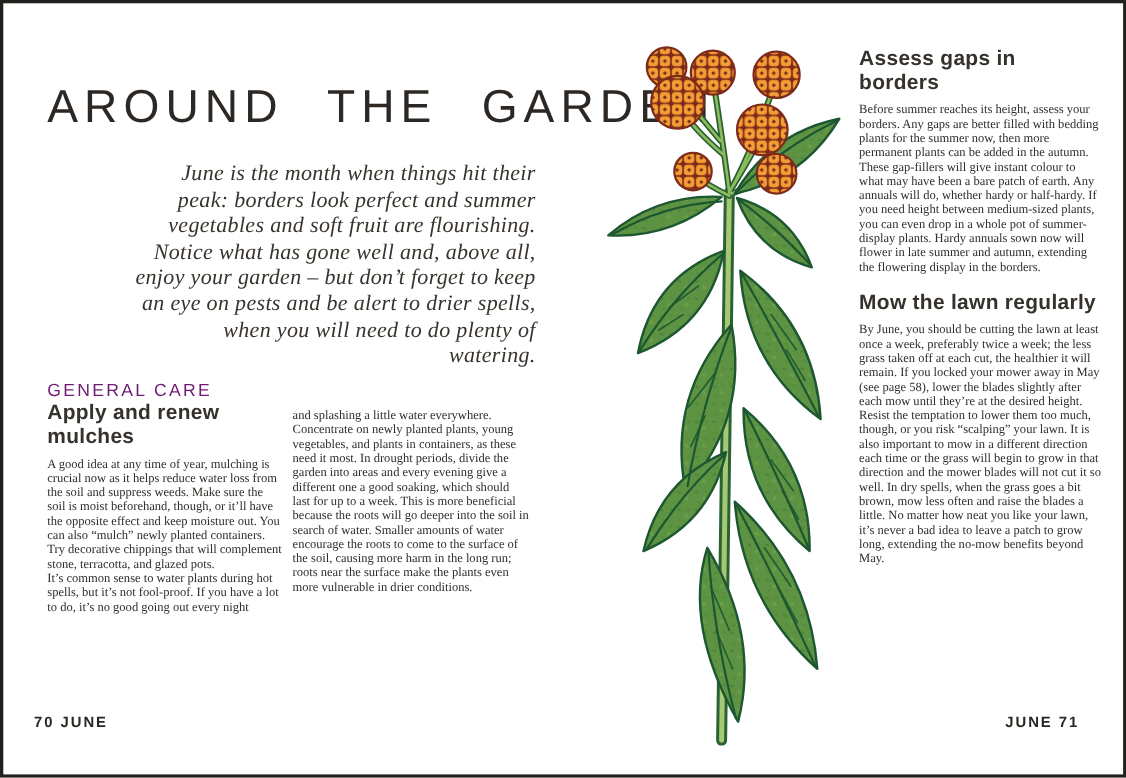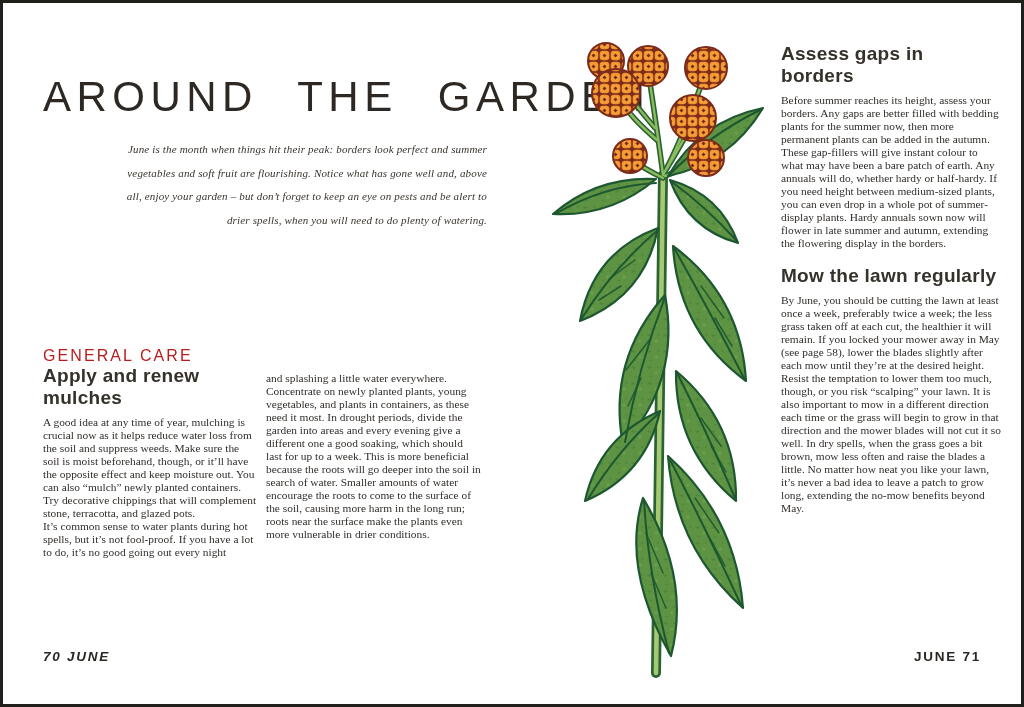--- a/index.html
+++ b/index.html
@@ -15,29 +15,29 @@
   }
   .title{
     position:absolute;left:40px;top:42px;
     font-family:"Liberation Sans", sans-serif;
     font-size:42px;font-weight:400;
     letter-spacing:0.13em;word-spacing:0.55em;
     color:#2d2823;white-space:nowrap;
   }
   .intro{
     position:absolute;left:116px;top:124px;width:368px;
-    font-size:11px;line-height:23.6px;
+    font-size:20px;line-height:23.6px;
     font-style:italic;text-align:right;
     letter-spacing:0.015em;color:#38332d;
   }
   .section-heading{
     position:absolute;left:40px;top:331px;
     font-family:"Liberation Sans", sans-serif;
     font-size:16px;font-weight:400;letter-spacing:0.13em;
-    color:#b91c1c;
+    color:#701a75;
   }
   .col{position:absolute;top:362px;}
   .col1{left:40px;width:215px;}
   .col2{left:263px;width:215px;top:369px;}
   .rightcol{position:absolute;left:778px;top:40px;width:220px;}
   .subhead{
     font-family:"Liberation Sans", sans-serif;
     font-size:19px;font-weight:700;letter-spacing:0.015em;
     color:#35312b;margin:0 0 7px 0;
   }
@@ -45,21 +45,21 @@
   .body-text{
     font-size:11.4px;line-height:13px;margin:0;
     color:#312d29;
   }
   .footer{
     position:absolute;bottom:40px;
     font-family:"Liberation Sans", sans-serif;
     font-size:13.5px;font-weight:700;letter-spacing:0.13em;
     color:#2a2723;
   }
-  .footer.left{left:40px;font-style:italic;}
+  .footer.left{left:28px;}
   .footer.right{right:40px;}
   .plant{position:absolute;left:530px;top:25px;}
 </style>
 </head>
 <body>
 
 <div class="page">
 
   <h1 class="title">AROUND THE GARDEN</h1>
 

